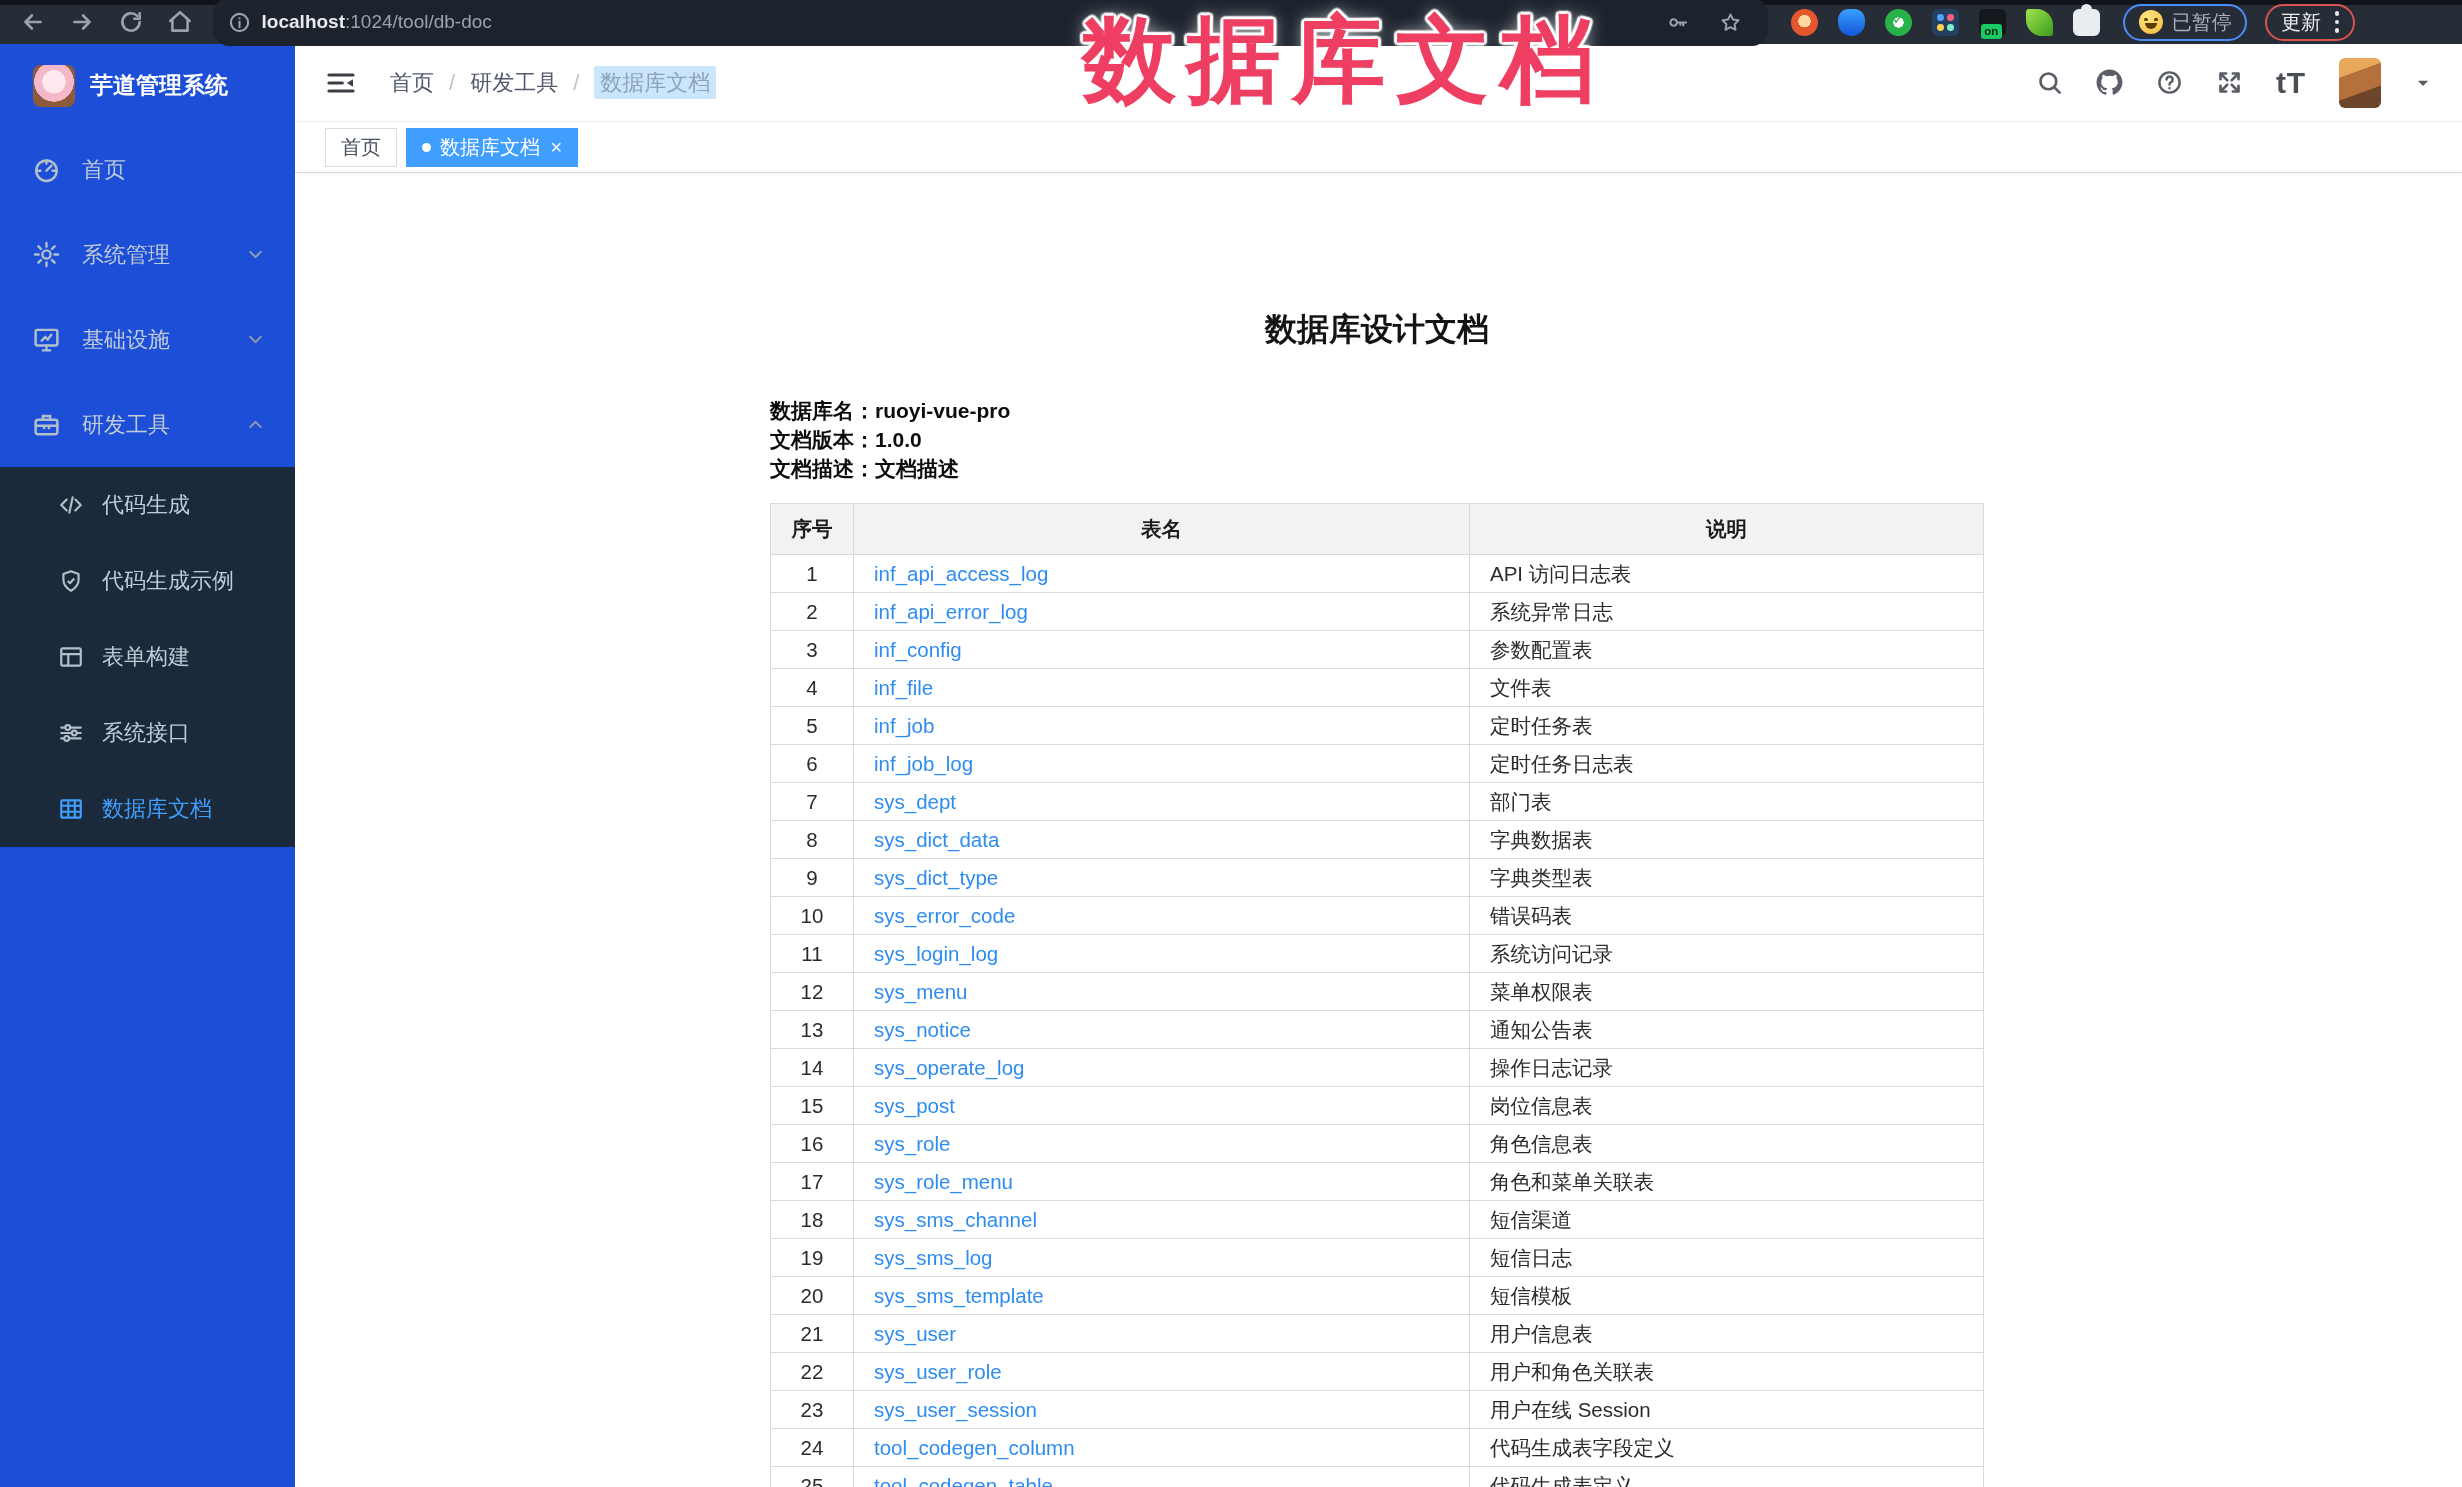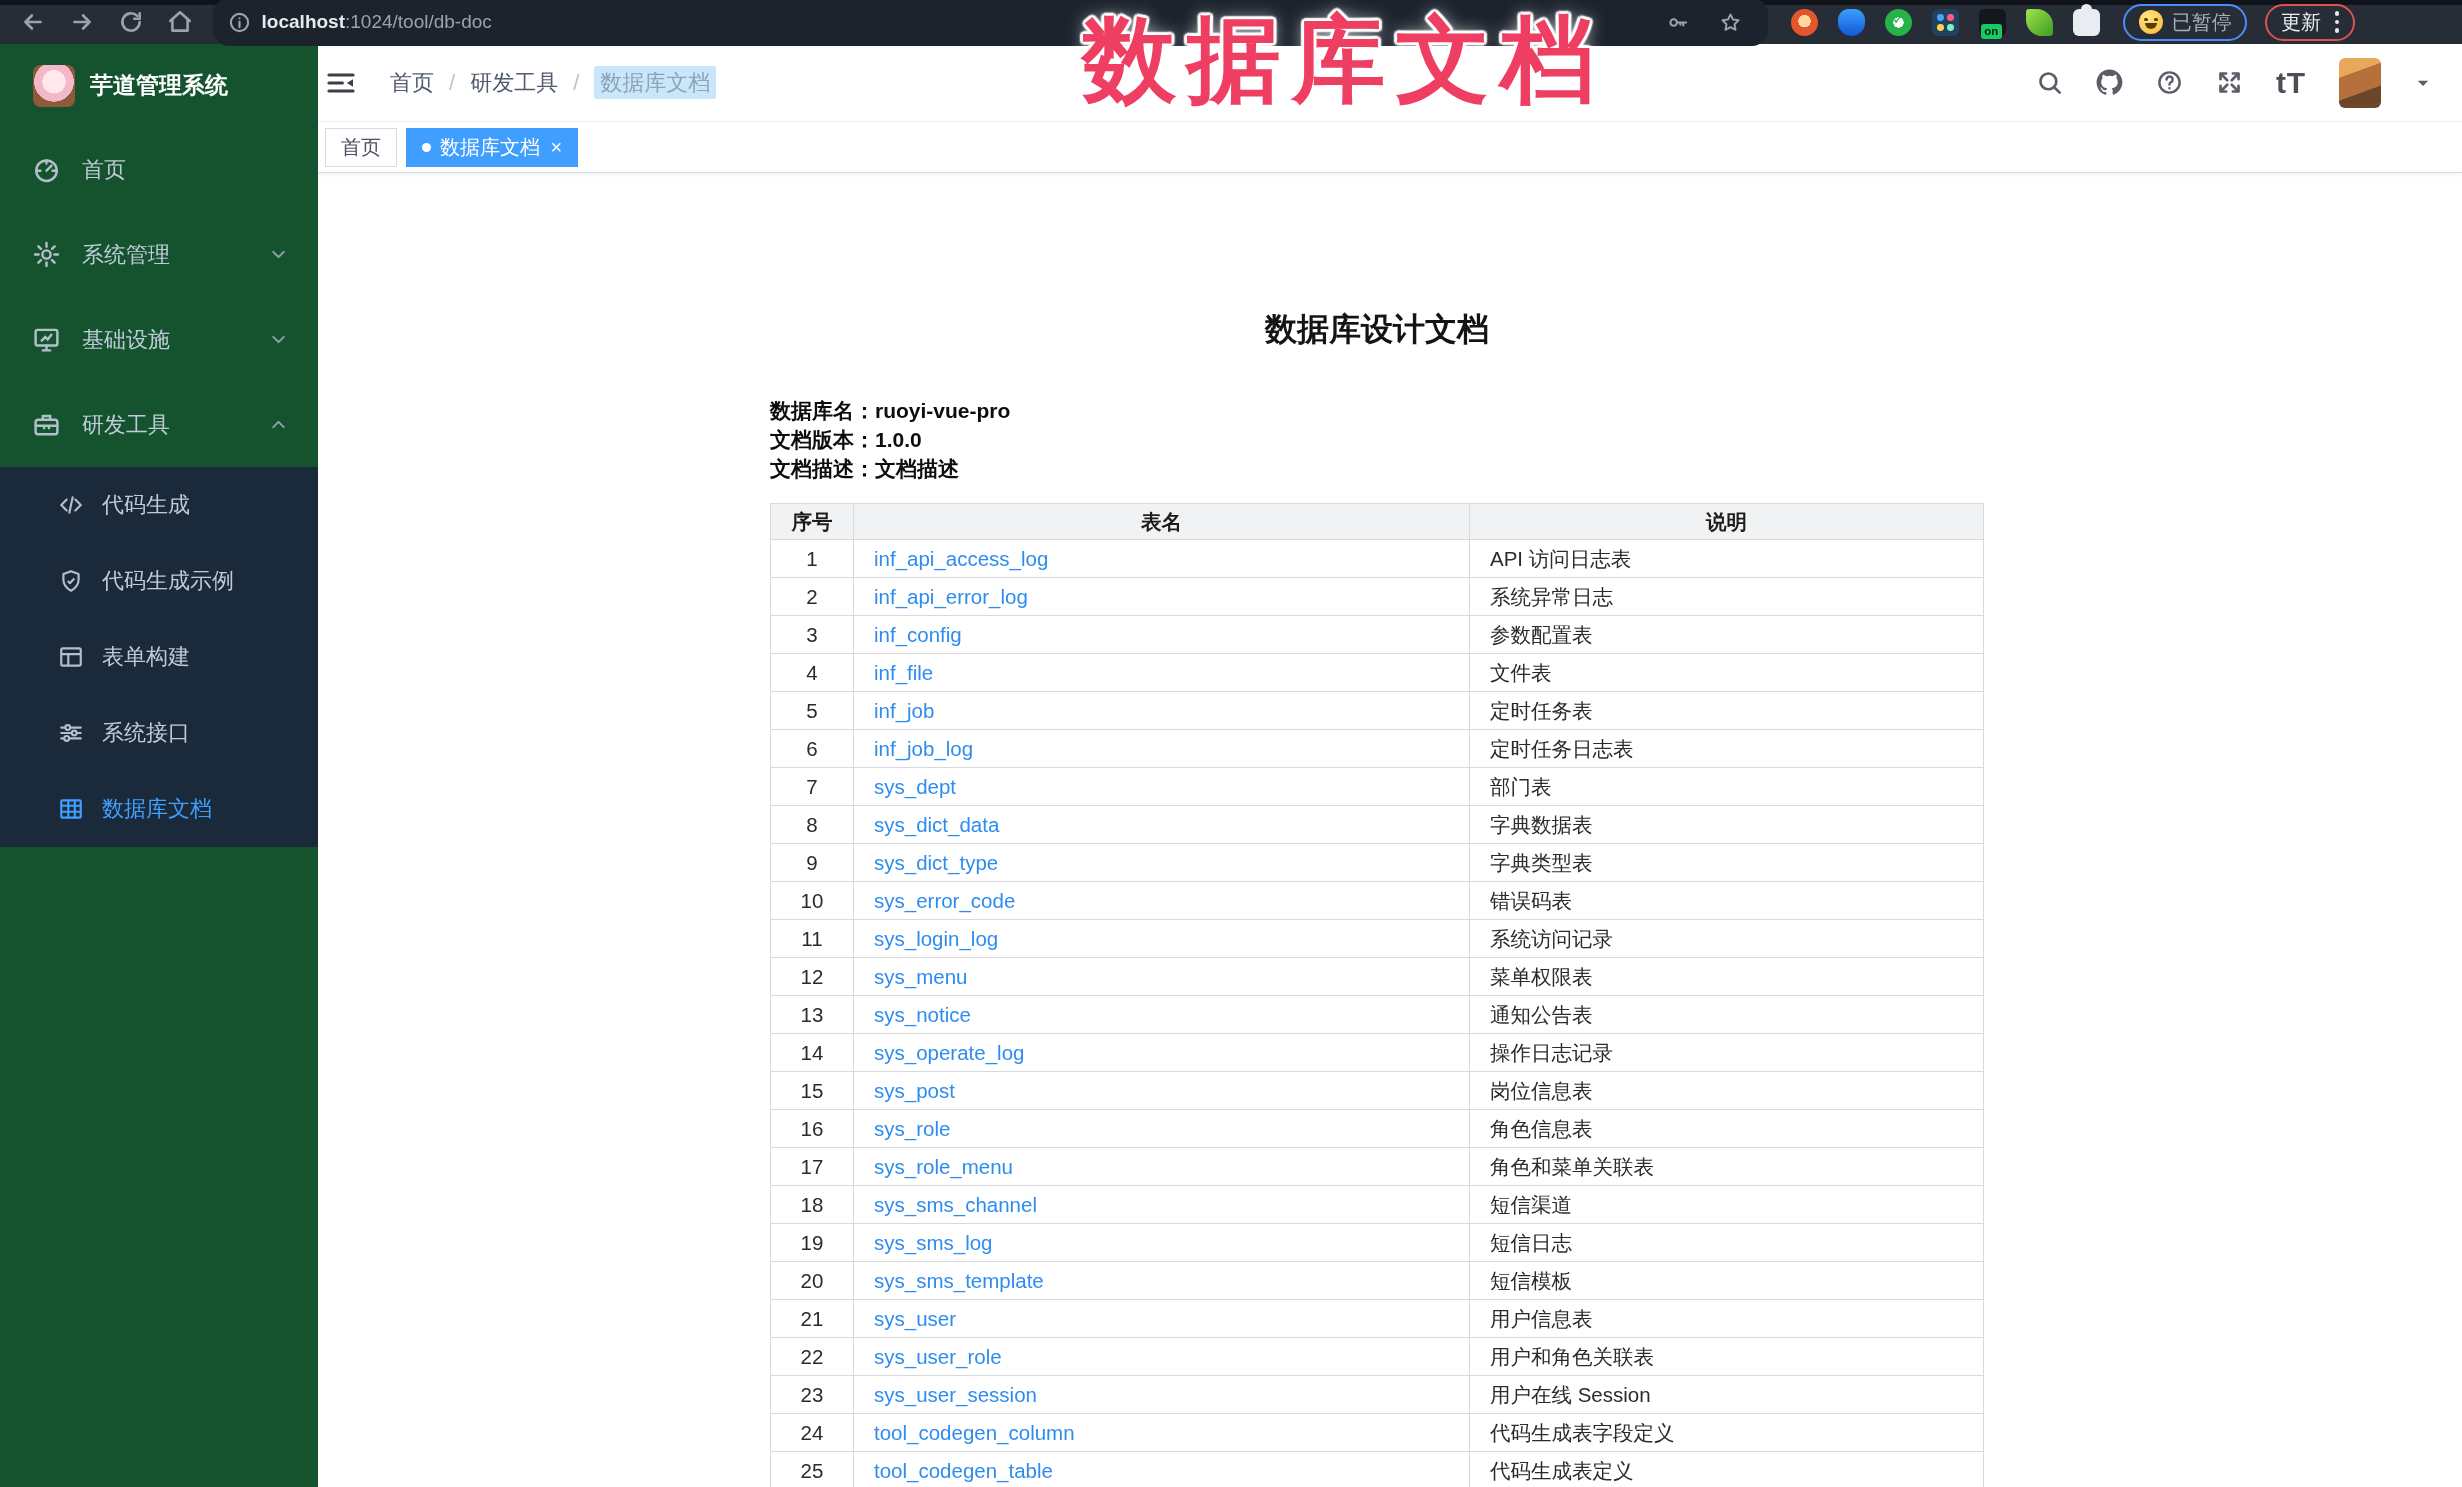--- a/index.html
+++ b/index.html
@@ -37,21 +37,21 @@
   .chip{display:flex;align-items:center;gap:9px;height:33px;border-radius:20px;padding:0 13.7px;font-size:20px;flex:none;}
   .chip-paused{margin-left:23px;border:2.3px solid #4b8df8;color:#a7aeb8;}
   .chip-update{margin-left:18px;border:2.3px solid #d9534f;color:#e8eaed;gap:13.7px;}
   .emoji-face{width:24px;height:24px;border-radius:50%;background:radial-gradient(circle at 35% 30%,#ffe680,#f6b73c);position:relative;}
   .emoji-face::after{content:"";position:absolute;left:5.3px;top:7.6px;width:3.8px;height:3.8px;border-radius:50%;background:#5a3b00;box-shadow:10px 0 0 #5a3b00;}
   .emoji-face::before{content:"";position:absolute;left:6px;bottom:4.6px;width:12px;height:6px;border-radius:0 0 12px 12px;background:#5a3b00;}
   .dots3{display:flex;flex-direction:column;gap:3.8px;}
   .dots3 b{width:4.6px;height:4.6px;border-radius:50%;background:#e8eaed;}
 
   
-  .sidebar{position:absolute;left:0;top:44px;width:318px;bottom:0;background:#14532d;color:#bfcbd9;z-index:4;}
+  .sidebar{position:absolute;left:0;top:44px;width:295px;bottom:0;background:#1d4ed8;color:#bfcbd9;z-index:4;}
   .logo-row{height:83px;display:flex;align-items:center;padding-left:33px;}
   .logo-img{width:42px;height:42px;border-radius:7.6px;flex:none;
     background:radial-gradient(circle at 50% 40%,#ffe9ef 0 35%,#f4b8c8 36% 60%,#8d5a3b 61% 100%);}
   .logo-title{margin-left:15px;color:#fff;font-weight:bold;font-size:23px;}
   .menu-item{height:85px;display:flex;align-items:center;padding-left:32px;position:relative;cursor:pointer;}
   .mi-icon{width:29px;height:29px;color:#b4bfcc;flex:none;}
   .mi-icon svg{width:100%;height:100%;}
   .mi-label{margin-left:21px;font-size:22px;}
   .mi-chevron{position:absolute;right:29px;width:21px;height:21px;color:#8f9cab;}
   .mi-chevron svg{width:100%;height:100%;}
@@ -96,21 +96,21 @@
   .btn-row{position:absolute;left:30px;top:42px;display:flex;gap:20px;}
   .btn{height:36px;background:#409eff;border:0.8px solid #2e90f5;color:#fff;border-radius:5.3px;
     font-size:20px;padding:0 21px;display:flex;align-items:center;gap:9px;cursor:pointer;
     box-shadow:0 2.3px 3.8px rgba(0,0,0,.18);}
   .btn-plus::before{content:"+";font-size:23px;line-height:1;}
   .doc{position:absolute;left:475px;top:0;width:1214px;}
   .doc-title{margin:134px 0 0 0;text-align:center;font-size:32px;font-weight:bold;color:#141414;}
   .meta{margin-top:44px;font-size:21px;font-weight:bold;color:#0d0d0d;line-height:29px;}
   .doc-table{margin-top:20px;width:1214px;border-collapse:collapse;font-size:20.5px;table-layout:fixed;}
   .doc-table th,.doc-table td{border:0.8px solid #d7d9db;box-sizing:border-box;}
-  .doc-table th{height:36px;background:#f1f2f4;font-weight:bold;color:#1c1c1c;text-align:center;}
+  .doc-table th{height:51px;background:#f1f2f4;font-weight:bold;color:#1c1c1c;text-align:center;}
   .doc-table td{height:38px;color:#2b2b2b;}
   .doc-table td.c-num{text-align:center;}
   .doc-table td.c-name,.doc-table td.c-desc{padding-left:20px;text-align:left;}
   .tbl-link{color:#2d8cf0;cursor:pointer;text-decoration:none;}
 
   
   .watermark{position:absolute;left:1082px;top:7.6px;z-index:60;font-size:94px;font-weight:bold;
     line-height:1.1;letter-spacing:10.6px;color:#ee3e62;pointer-events:none;
     text-shadow:-3px 0 1.5px #fff,3px 0 1.5px #fff,0 -3px 1.5px #fff,0 3px 1.5px #fff,
                 -2.3px -2.3px 1.5px #fff,2.3px 2.3px 1.5px #fff,-2.3px 2.3px 1.5px #fff,2.3px -2.3px 1.5px #fff,0 0 16.7px #ffffffcc;}

